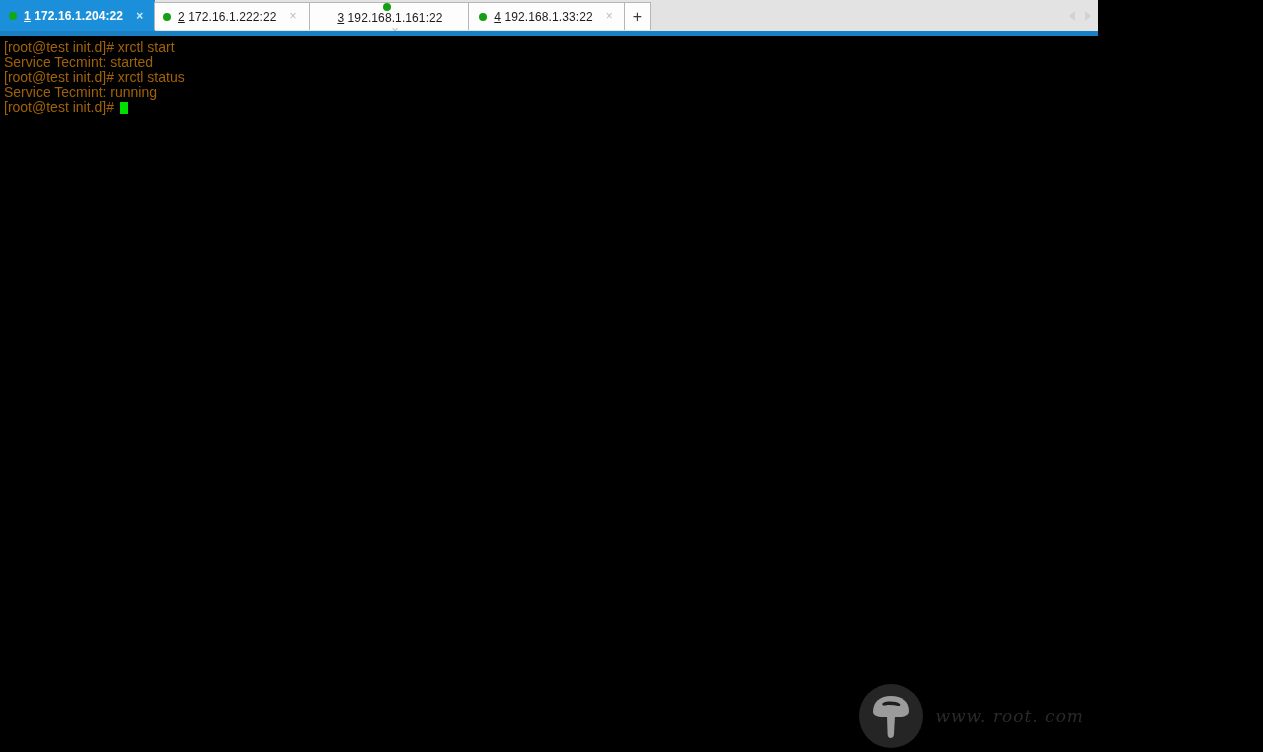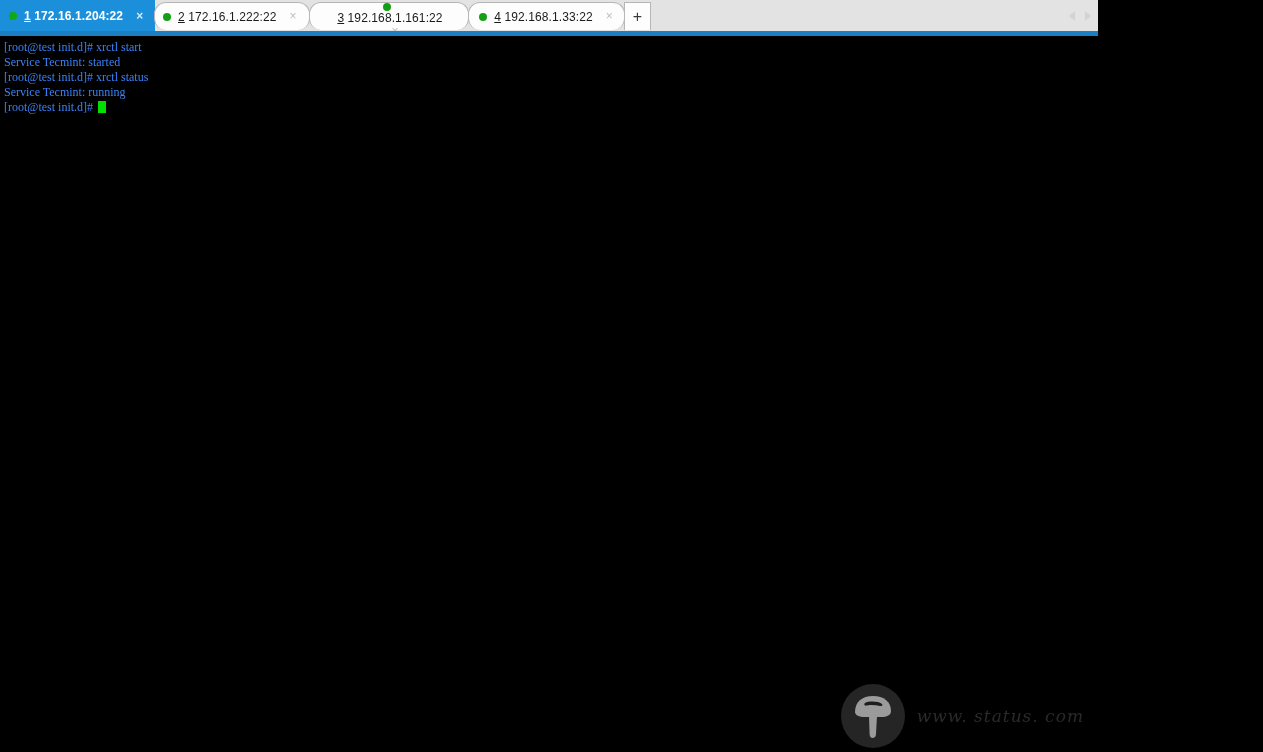--- a/index.html
+++ b/index.html
@@ -50,21 +50,21 @@
     padding: 0 6px 0 8px;
     background: #fdfdfd;
     border: 1px solid #b6b6b6;
     border-bottom: none;
     font-size: 12px;
     color: #1b1b1b;
     white-space: nowrap;
     cursor: default;
     user-select: none;
   }
-  .tab + .tab { margin-left: -1px; border-radius: 12px; }
+  .tab + .tab { margin-left: -1px; }
 
   .tab.active {
     background: #1b8fd9;
     border-color: #1b8fd9;
     color: #ffffff;
     height: 31px;
     margin-top: 0;
     font-weight: bold;
   }
 
@@ -158,24 +158,24 @@
   
   .terminal {
     position: relative;
     height: 716px;
     background: #000000;
     padding: 4px 0 0 4px;
     box-sizing: border-box;
     overflow: hidden;
   }
   .term-line {
-    font-family: Liberation Serif, serif;
-    font-size: 12px;
+    font-family: Liberation Sans, sans-serif;
+    font-size: 14px;
     line-height: 15px;
-    color: #3b82f6;
+    color: #a16207;
     white-space: pre;
     letter-spacing: 0px;
   }
   .term-line .cursor {
     display: inline-block;
     width: 8px;
     height: 12px;
     background: #00e000;
     vertical-align: -2px;
     margin-left: 2px;
@@ -277,18 +277,18 @@
 
     <div class="watermark">
       <div class="wm-logo">
         <svg width="64" height="64" viewBox="0 0 64 64" aria-hidden="true">
           <path d="M14 28 C14 18 21 12 32 12 C43 12 50 18 50 27 C50 31 46 33 40 33 L24 33 C18 33 14 31 14 28 Z" fill="#9b9b9b"></path>
           <path d="M28 32 L36 32 L35 50 C35 53 33 54 31.5 54 C30 54 28.6 52.6 28.6 50 Z" fill="#9b9b9b"></path>
           <path d="M24 19 C28 17 37 17 41 20 C42 21 41 22.5 39 22 C34 20.6 28 20.6 25 21.6 C23.3 22.1 22.6 19.7 24 19 Z" fill="#1e1e1e"></path>
         </svg>
       </div>
       <div class="wm-text">
-        <div class="wm-en">www. status. com</div>
+        <div class="wm-en">www. root. com</div>
       </div>
     </div>
   </div>
 
 </div>
 
 </body></html>

